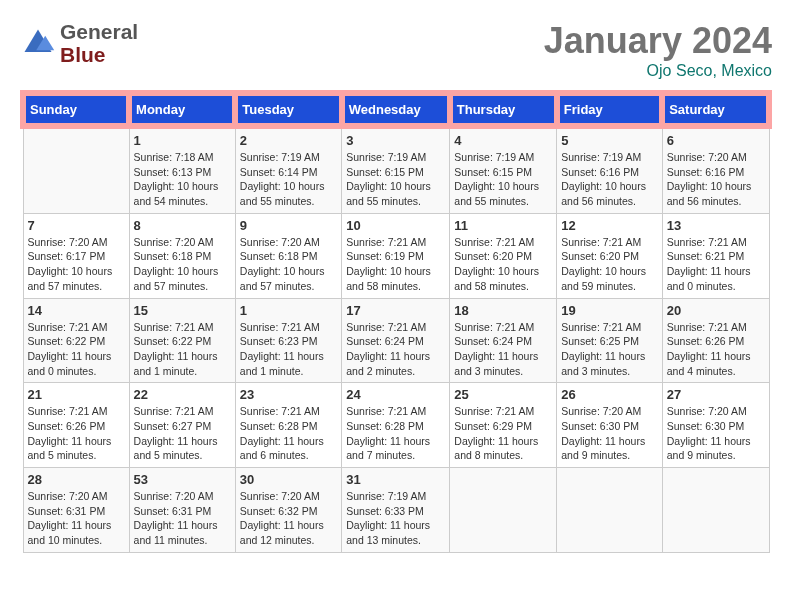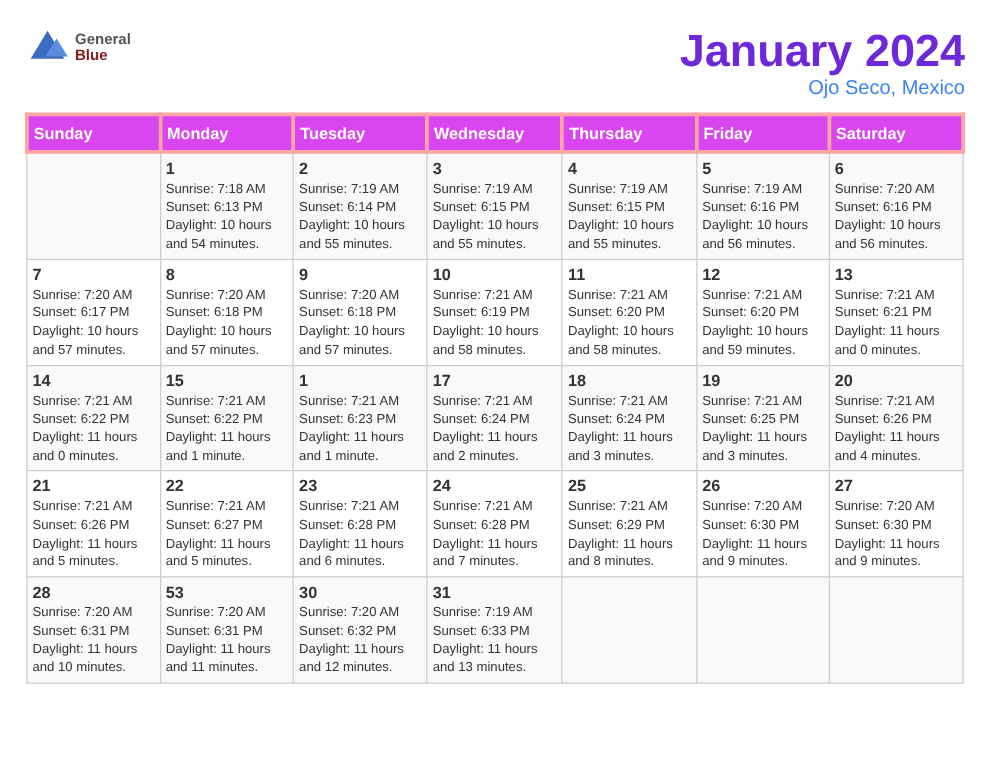--- a/index.html
+++ b/index.html
@@ -16,57 +16,57 @@
       align-items: flex-start;
       margin-bottom: 10px;
     }
     .logo {
       display: flex;
       align-items: center;
     }
     .logo-text {
       display: flex;
       flex-direction: column;
-      font-size: 12px;
+      font-size: 21px;
       font-weight: bold;
       color: #333;
       line-height: 1.1;
     }
     .logo-text span:first-child { color: #555; }
     .logo-icon {
       width: 36px;
       height: 36px;
       margin-right: 4px;
     }
     .title-block {
       text-align: right;
     }
     .title-block h1 {
       font-size: 36px;
       font-weight: bold;
-      color: #6d28d9;
+      color: #737373;
     }
     .title-block h2 {
       font-size: 16px;
-      color: #3b82f6;
+      color: #0f766e;
       font-weight: normal;
     }
     table {
       width: 100%;
       border-collapse: collapse;
       font-size: 11px;
     }
     thead tr th {
-      background-color: #d946ef;
+      background-color: #1d4ed8;
       color: #fff;
       padding: 6px 4px;
       text-align: left;
       font-size: 13px;
       font-weight: bold;
-      border: 3px solid #fca5a5;
+      border: 6px solid #fca5a5;
     }
     tbody tr td {
       border: 1px solid #ccc;
       vertical-align: top;
       padding: 4px;
       min-height: 80px;
       background: #fff;
       width: 110px;
     }
     tbody tr:nth-child(odd) td {

